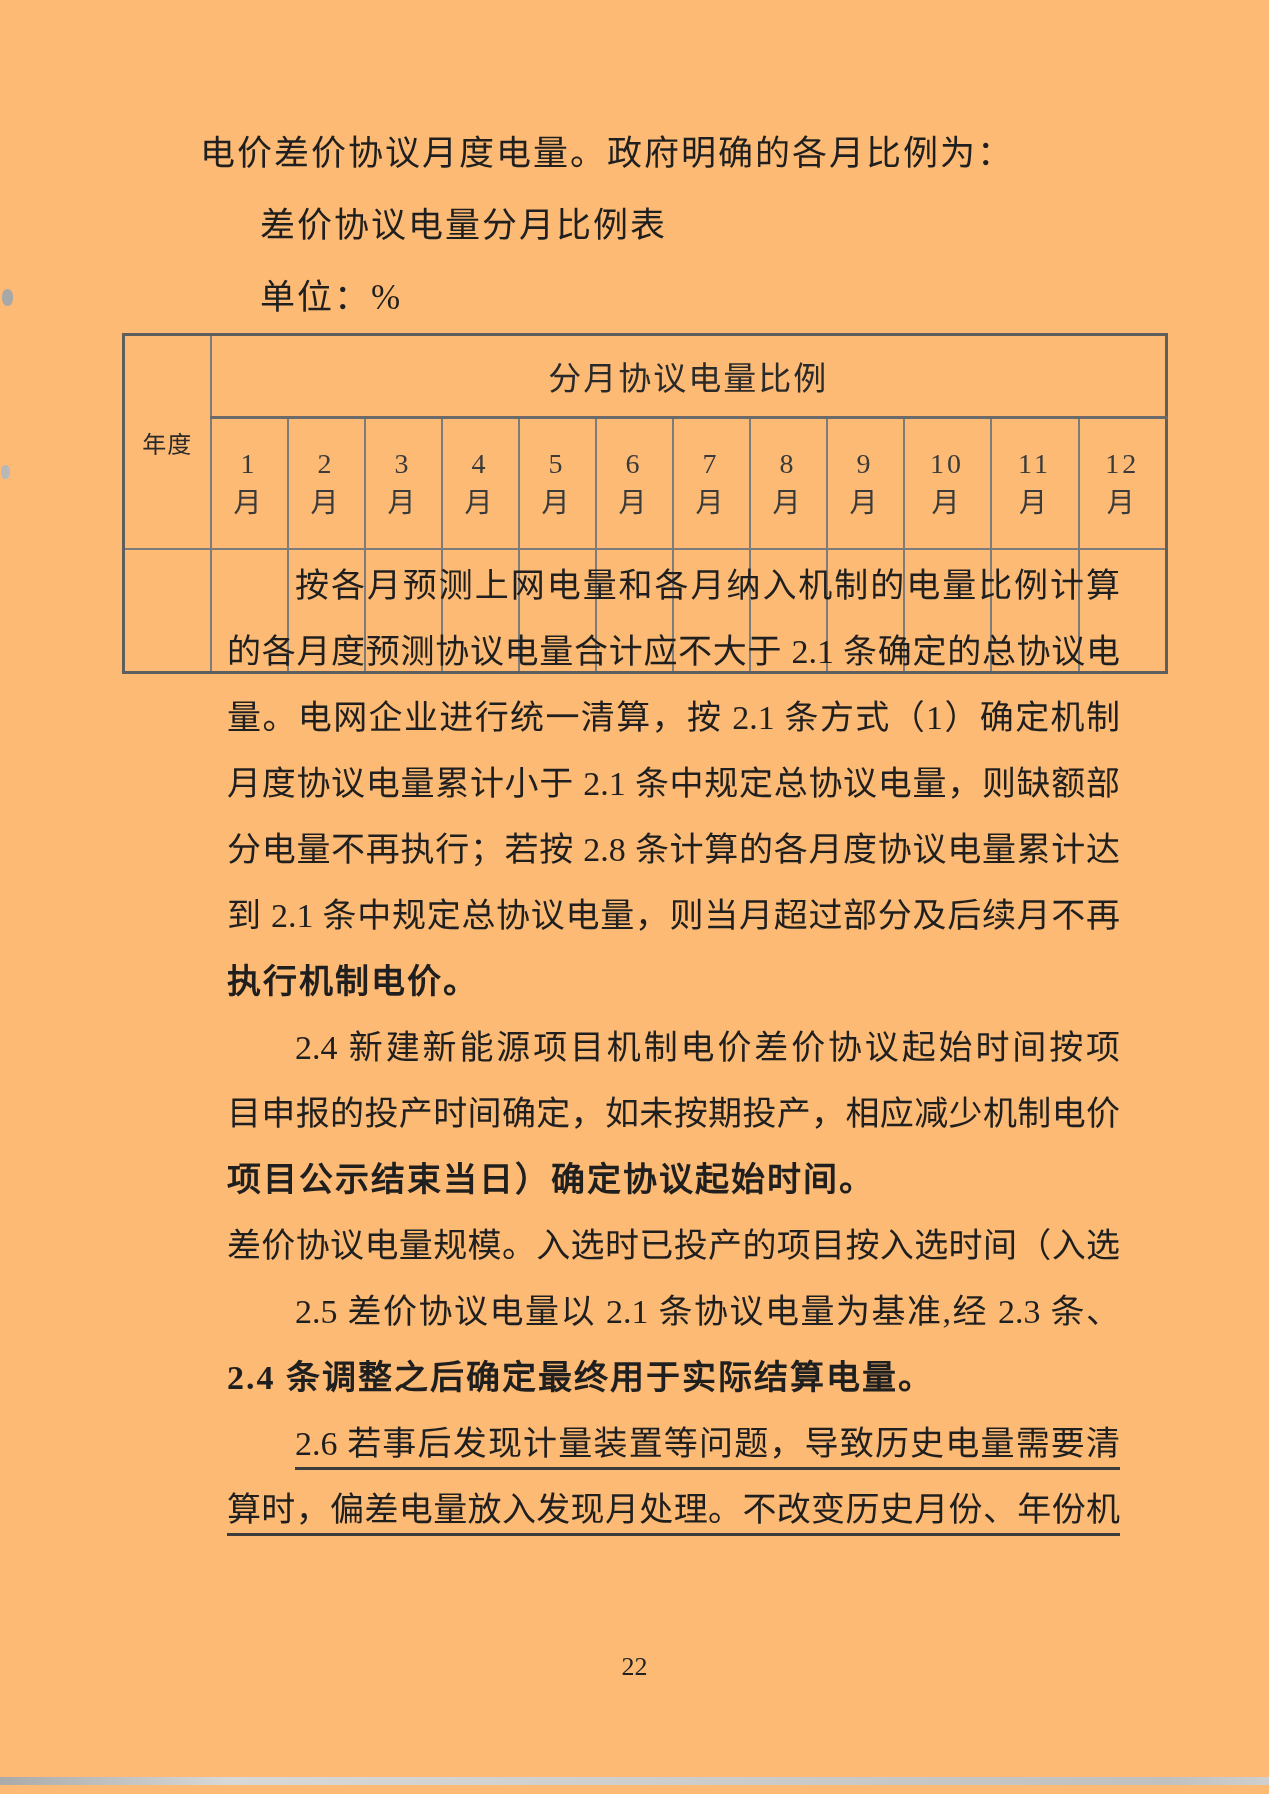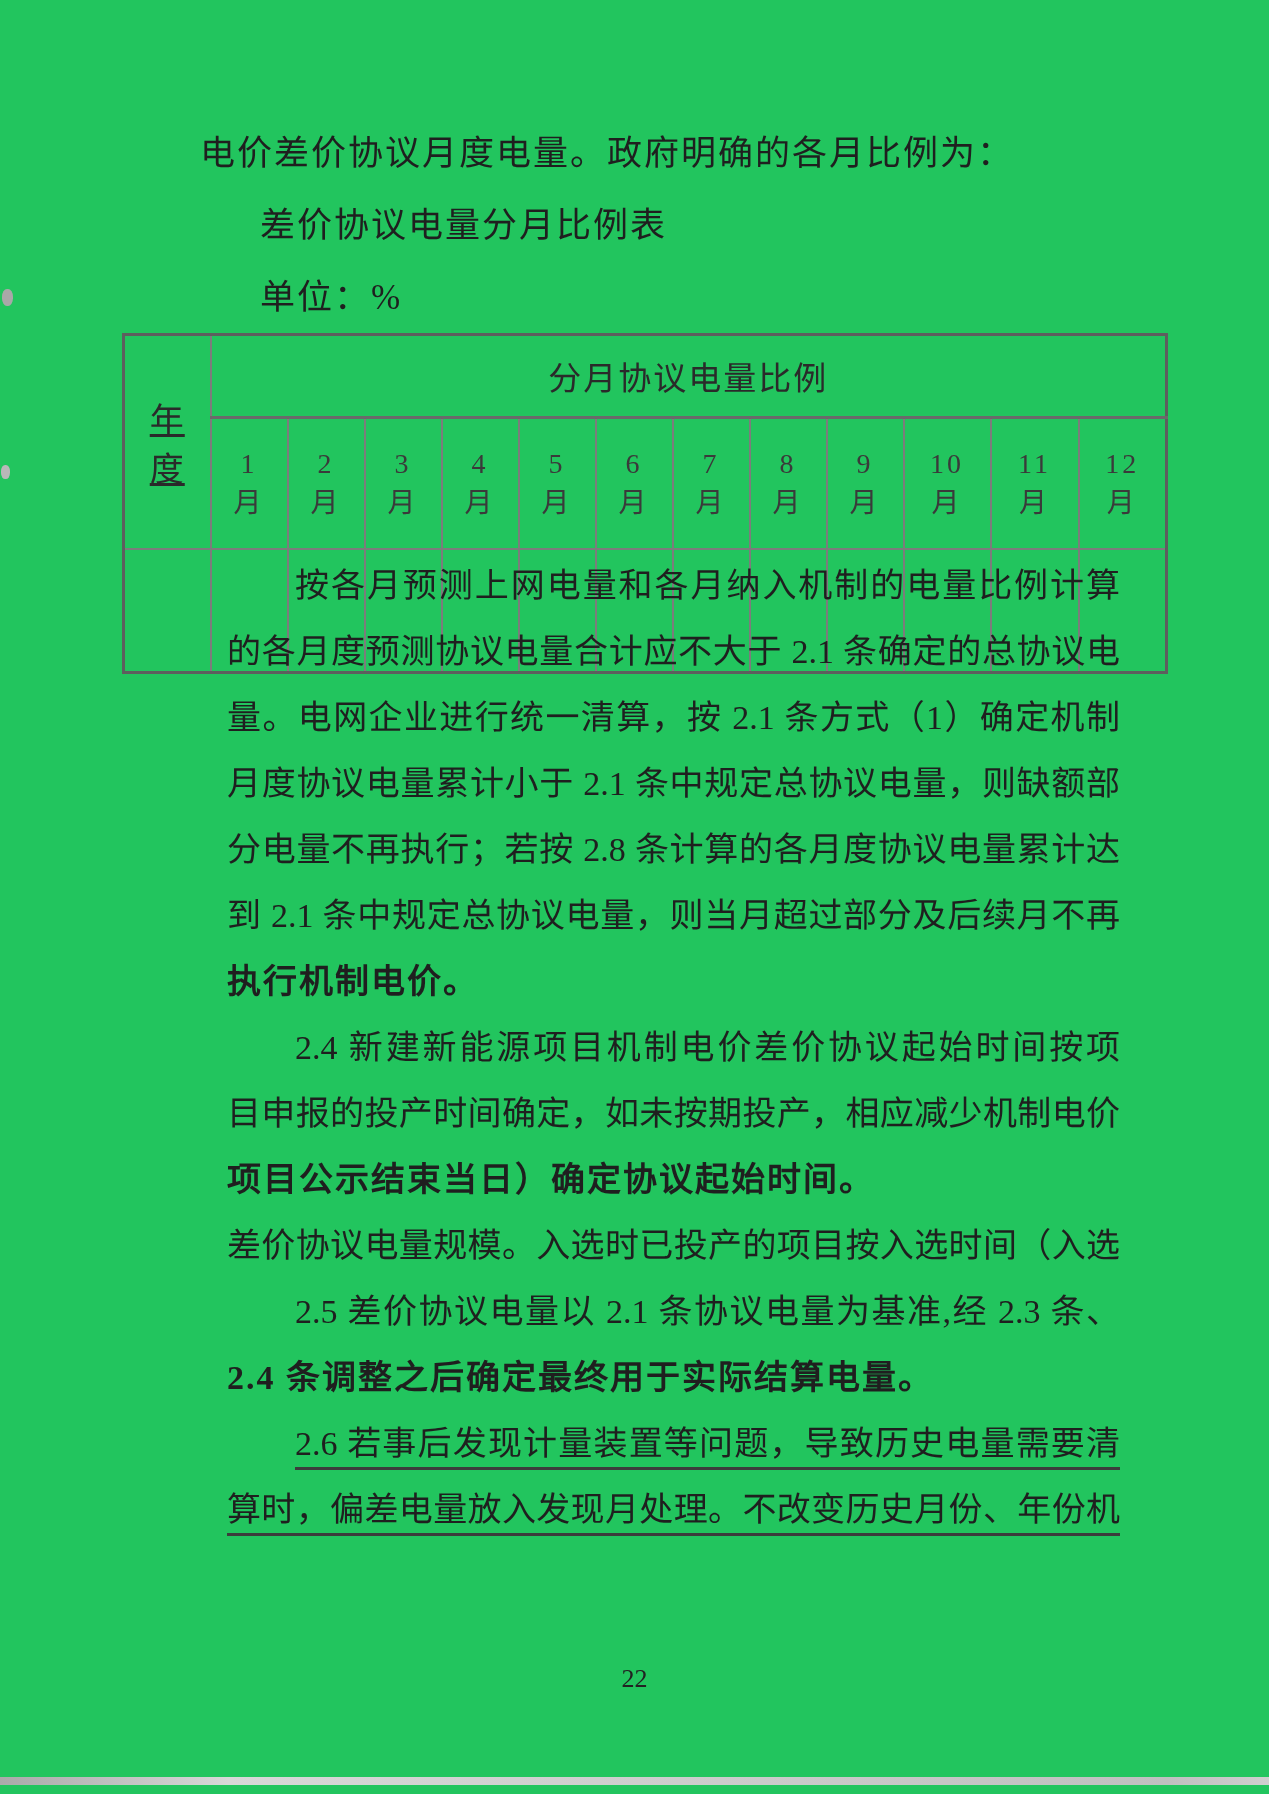--- a/index.html
+++ b/index.html
@@ -2,21 +2,21 @@
 <html lang="zh-CN"><head>
 <meta charset="utf-8">
 <title>Document Page 22</title>
 <style>
   html, body { margin: 0; padding: 0; background: #e8e8e8; }
   .page {
     position: relative;
     width: 1269px;
     height: 1794px;
     margin: 0 auto;
-    background: #22c55e;
+    background: #fdba74;
     overflow: hidden;
     color: #1f1f1f;
     font-family: "Liberation Serif", "DejaVu Serif", serif;
   }
 
   
   .intro {
     position: absolute;
     left: 200px;
     top: 118px;
@@ -49,21 +49,21 @@
     vertical-align: middle;
     color: #2a2a2a;
   }
   .ratio-table { border: 3px solid #5e5e5e; }
   .ratio-table .group-cell {
     height: 46px;
     font-size: 33px;
     letter-spacing: 2px;
     border-bottom: 3px solid #6a6a6a;
   }
-  .ratio-table .year-cell { font-size: 34px; letter-spacing: 1px; text-decoration: underline; }
+  .ratio-table .year-cell { font-size: 24px; letter-spacing: 1px; }
   .ratio-table .month-row td {
     height: 97px;
     font-size: 28px;
     letter-spacing: 3px;
     color: #3a3a3a;
   }
   .ratio-table .data-row td { height: 89px; }
 
   
   .body-text {
@@ -95,21 +95,20 @@
     position: absolute;
     left: 0;
     top: 1652px;
     width: 100%;
     height: 30px;
     line-height: 30px;
     text-align: center;
     font-size: 26px;
     color: #222222;
     font-family: "Liberation Serif", "DejaVu Serif", serif;
-    margin-top: 12px;
   }
 
   
   .scan-band {
     position: absolute;
     left: 0;
     top: 1777px;
     width: 100%;
     height: 8px;
     background: linear-gradient(90deg, #aaaaaa, #d8d8d8 18%, #cbcbcb 60%, #c0c0c0 92%, #cfcfcf);

